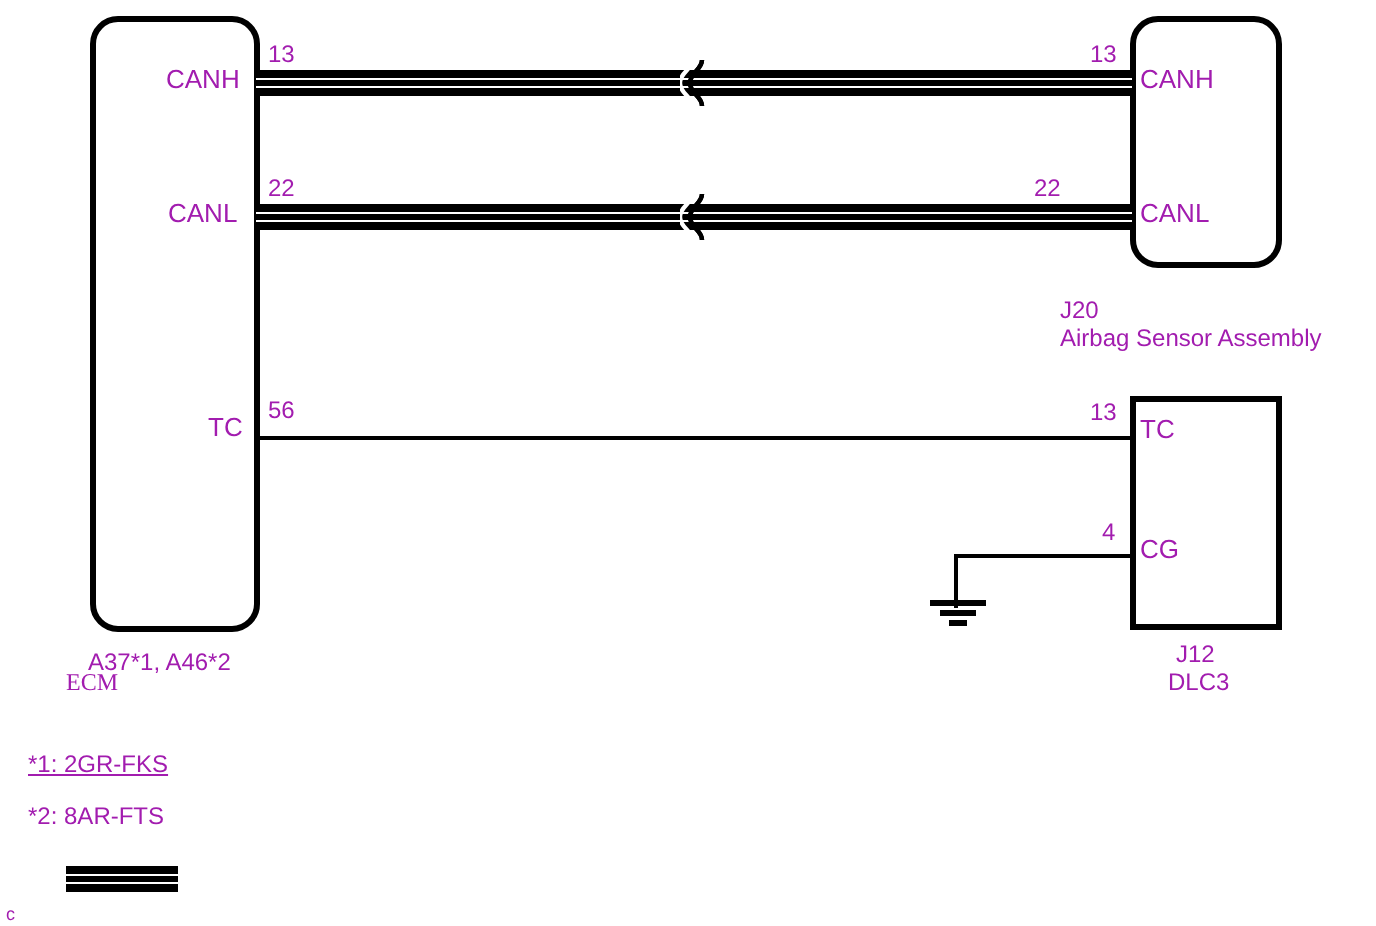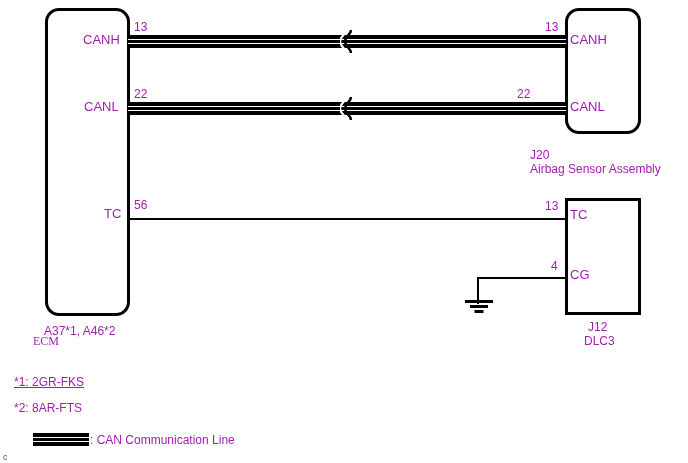--- a/index.html
+++ b/index.html
@@ -169,17 +169,16 @@
   <div class="gnd" style="left:464px; top:300px;">
     <i class="b1"></i>
       <i class="b2"></i>
       <i class="b3"></i>
   </div>
 
   <div class="lbl small" style="left:14px; top:375px;text-decoration:underline;">*1: 2GR-FKS</div>
   <div class="lbl small" style="left:14px; top:401px;">*2: 8AR-FTS</div>
 
   <div class="legend-swatch" style="left:33px; top:433px;"></div>
-  <div class="lbl small" style="left:90px; top:433px;">: CAN Communication Line</div>
 
   <div class="lbl tiny" style="left:3px; top:450px;">c</div>
 
 </div>
 
 </body></html>

